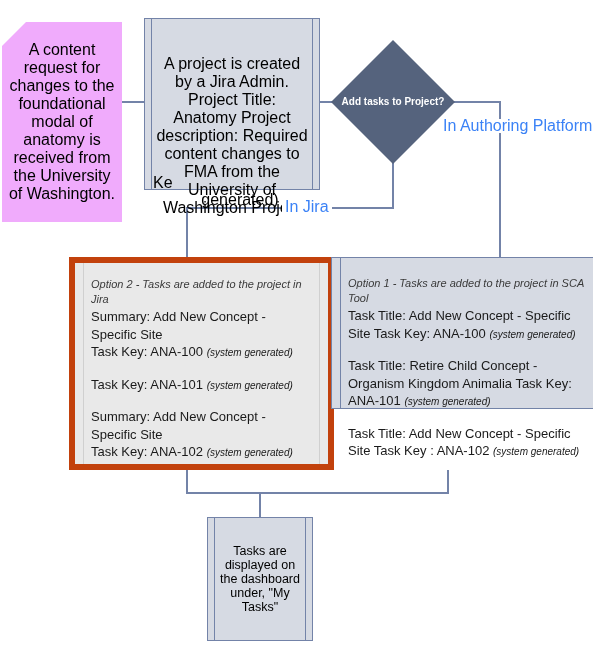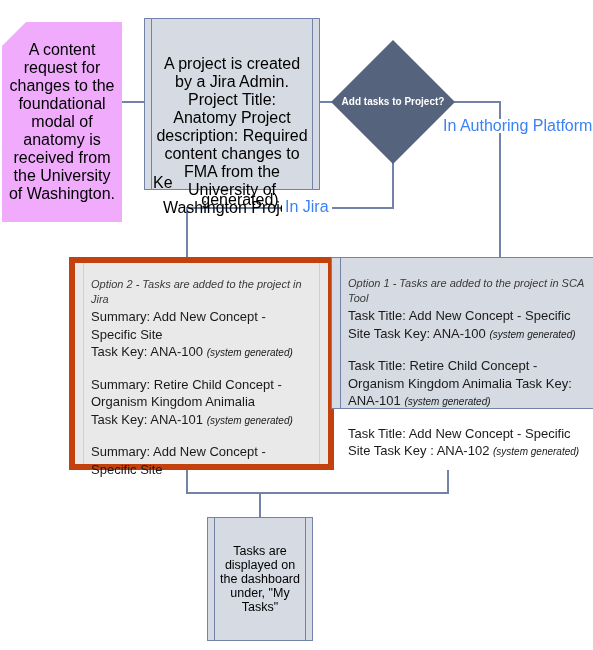--- a/index.html
+++ b/index.html
@@ -265,29 +265,32 @@
       <div class="opt-head">Option 2 - Tasks are added to the project in Jira</div>
 
       <div class="opt-line">Summary: Add New Concept - Specific Site</div>
       <div class="opt-line">
         <span>Task Key: ANA-100</span>
         <span class="sysgen">(system generated)</span>
       </div>
 
       <div class="opt-gap"></div>
 
-      <div class="opt-line">Summary: Retire Child Concept - Organism Kingdom Animalia</div>
       <div class="opt-line">
         <span>Task Key: ANA-101</span>
         <span class="sysgen">(system generated)</span>
       </div>
 
       <div class="opt-gap"></div>
 
       <div class="opt-line">Summary: Add New Concept - Specific Site</div>
+      <div class="opt-line">
+        <span>Task Key: ANA-102</span>
+        <span class="sysgen">(system generated)</span>
+      </div>
     </div>
   </div>
 
   <div id="option1-box">
     <div class="inner">
       <div class="opt-head">Option 1 - Tasks are added to the project in SCA Tool</div>
 
       <div class="opt-line">
         <span>Task Title: Add New Concept - Specific Site Task Key: ANA-100</span>
         <span class="sysgen">(system generated)</span>

